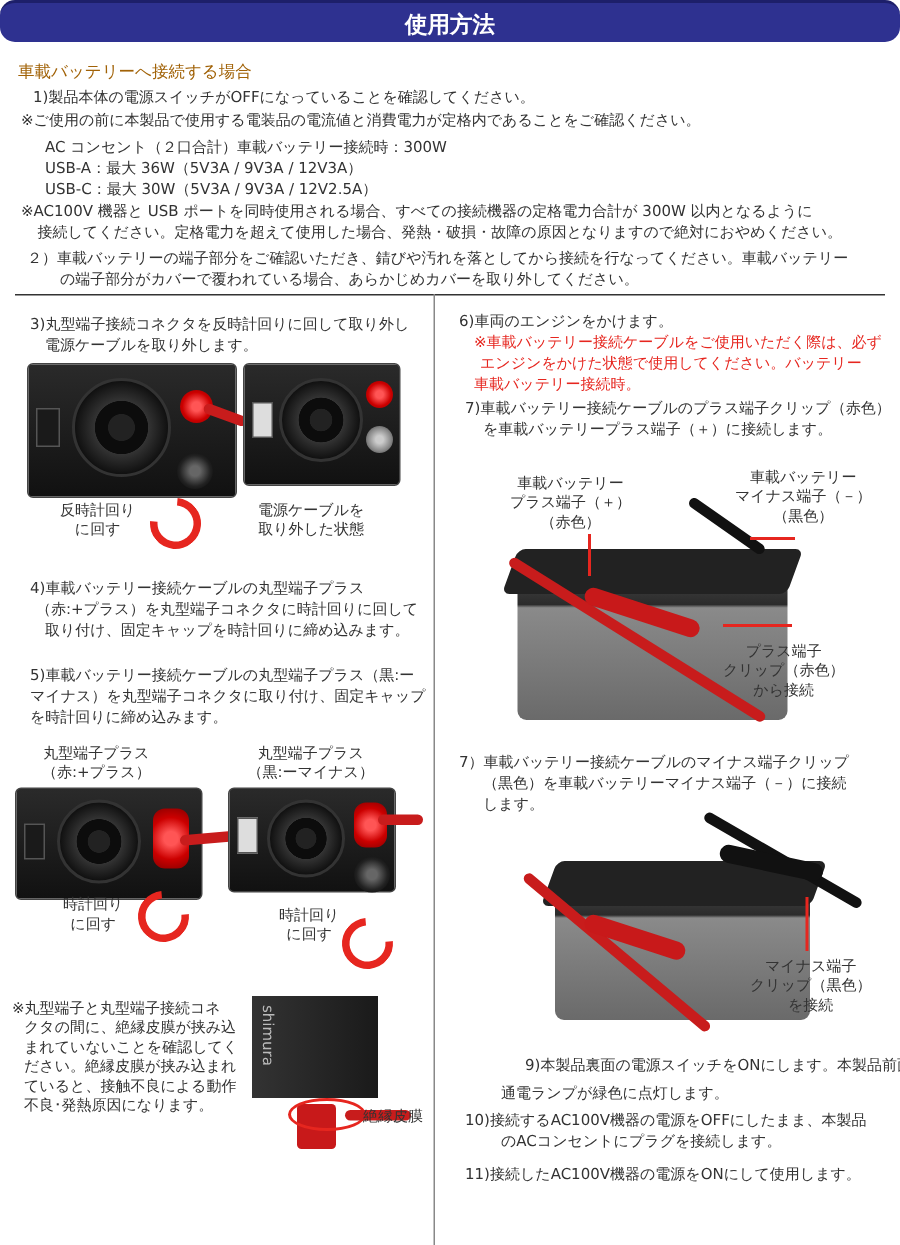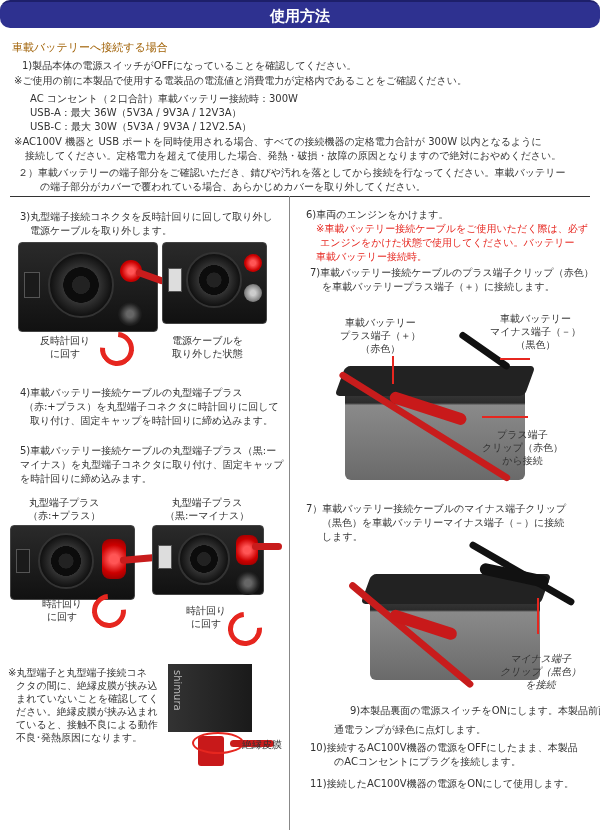--- a/index.html
+++ b/index.html
@@ -173,21 +173,21 @@
 
 <div class="img" style="left:360px;top:540px;width:220px;height:150px;">
   <div class="battery" style="left:10px;top:40px;width:170px;height:100px;"></div>
   <div class="battop" style="left:6px;top:34px;width:180px;height:30px;transform:skewX(-20deg);"></div>
   <div class="cable-red" style="left:-10px;top:40px;width:160px;transform:rotate(40deg);"></div>
   <div class="clip-red" style="left:30px;top:68px;width:70px;transform:rotate(18deg);"></div>
   <div class="cable-blk" style="left:110px;top:0;width:120px;transform:rotate(30deg);"></div>
   <div class="clip-blk" style="left:120px;top:22px;width:70px;transform:rotate(12deg);"></div>
 </div>
 <div class="arr" style="left:537px;top:598px;width:2px;height:36px;"></div>
-<div class="lbl" style="left:500px;top:652px;font-style:italic;">
+<div class="lbl" style="left:500px;top:638px;">
     <div>マイナス端子</div>
     <div>クリップ（黒色）</div>
     <div>を接続</div>
   </div>
 
 <div class="t" style="left:318px;top:704px;margin-left:32px;">9)本製品裏面の電源スイッチをONにします。本製品前面の</div>
 <div class="t" style="left:334px;top:723px;">通電ランプが緑色に点灯します。</div>
 <div class="t" style="left:310px;top:741px;">10)接続するAC100V機器の電源をOFFにしたまま、本製品</div>
 <div class="t" style="left:334px;top:755px;">のACコンセントにプラグを接続します。</div>
 <div class="t" style="left:310px;top:777px;">11)接続したAC100V機器の電源をONにして使用します。</div>

